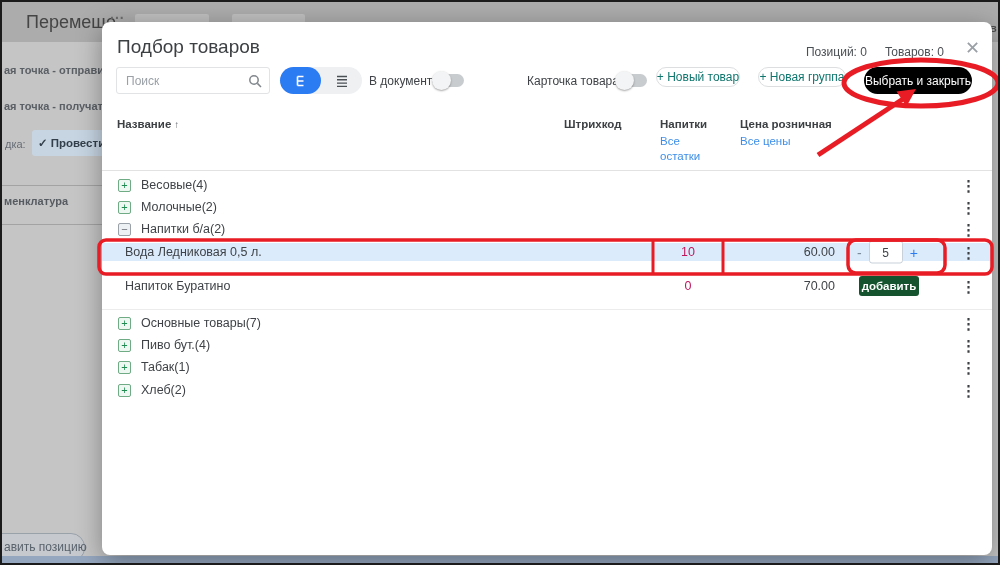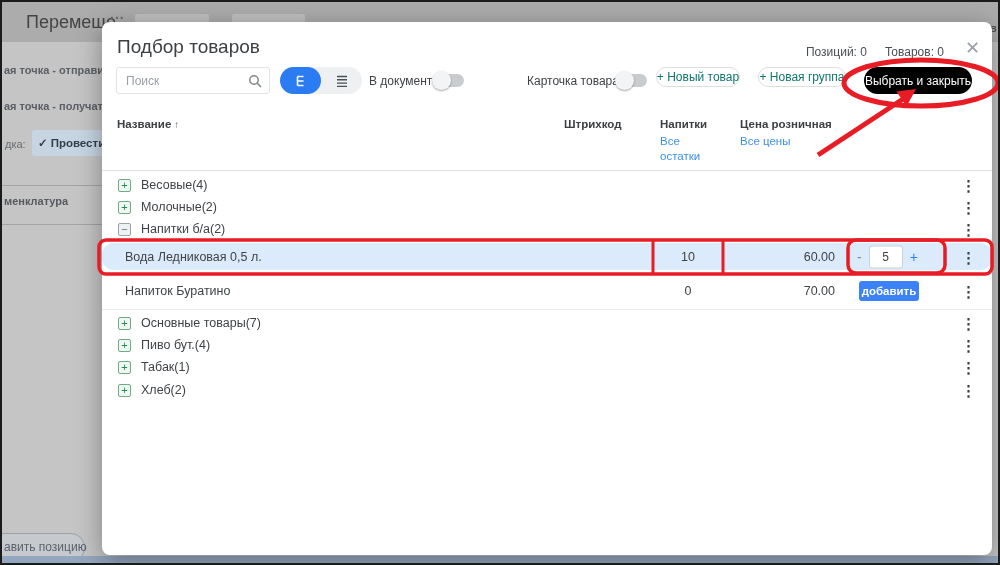--- a/index.html
+++ b/index.html
@@ -57,32 +57,32 @@
   .hdr-divider{position:absolute;left:0;right:0;top:148px;height:1px;background:#e2e2e2;}
   .mid-divider{position:absolute;left:0;right:0;top:287px;height:1px;background:#ececec;}
   
   .grow{position:absolute;left:0;right:0;height:22px;display:flex;align-items:center;}
   .exp{width:13px;height:13px;margin-left:16px;border-radius:2px;box-sizing:border-box;
     display:flex;align-items:center;justify-content:center;font-size:11px;line-height:11px;cursor:pointer;flex:0 0 auto;}
   .exp.plus{border:1px solid #6fab85;background:#eef7f1;color:#1e8a4f;}
   .exp.minus{border:1px solid #9aa1a8;background:#eef1f4;color:#6b7076;}
   .glabel{margin-left:10px;font-size:12.5px;color:#3f4347;}
   .kebab{position:absolute;right:16px;top:50%;transform:translateY(-50%);font-size:15px;font-weight:700;color:#3c4043;cursor:pointer;line-height:15px;}
-  .prow{position:absolute;left:0;right:0;height:27px;border-radius:12px;}
+  .prow{position:absolute;left:0;right:0;height:18px;}
   .prow.highlight{background:#dcebfb;}
   .pname{position:absolute;left:23px;top:50%;transform:translateY(-50%);font-size:12.5px;color:#3f4347;white-space:nowrap;}
-  .pstock{position:absolute;left:551px;width:70px;text-align:center;top:50%;transform:translateY(-50%);font-size:12.5px;color:#404040;}
+  .pstock{position:absolute;left:551px;width:70px;text-align:center;top:50%;transform:translateY(-50%);font-size:12.5px;color:#be185d;}
   .pprice{position:absolute;left:638px;width:95px;text-align:right;top:50%;transform:translateY(-50%);font-size:12.5px;color:#3f4347;}
   .stepper{position:absolute;left:753px;top:50%;transform:translateY(-50%);display:flex;align-items:center;gap:5px;}
   .step-minus{font-size:14px;color:#7d8b9d;cursor:pointer;padding:0 2px;}
   .step-plus{font-size:14px;color:#2b7bf3;cursor:pointer;padding:0 2px;}
   .step-value{width:32px;height:21px;background:#fff;border:1px solid #c8d1da;border-radius:3px;
     display:flex;align-items:center;justify-content:center;font-size:12px;color:#3f4347;}
   .add-btn{position:absolute;left:757px;top:50%;transform:translateY(-50%);width:60px;height:20px;border-radius:3px;
-    background:#3b82f6;color:#fff;font-size:11.5px;font-weight:700;display:flex;align-items:center;justify-content:center;cursor:pointer;}
+    background:#14532d;color:#fff;font-size:11.5px;font-weight:700;display:flex;align-items:center;justify-content:center;cursor:pointer;}
   
   .annot{position:absolute;left:0;top:0;z-index:50;pointer-events:none;}
 </style>
 </head>
 <body>
 
 <div class="screen">
 
   <div class="bg-topbar"></div>
   <div class="bg-title">Перемеще</div>

